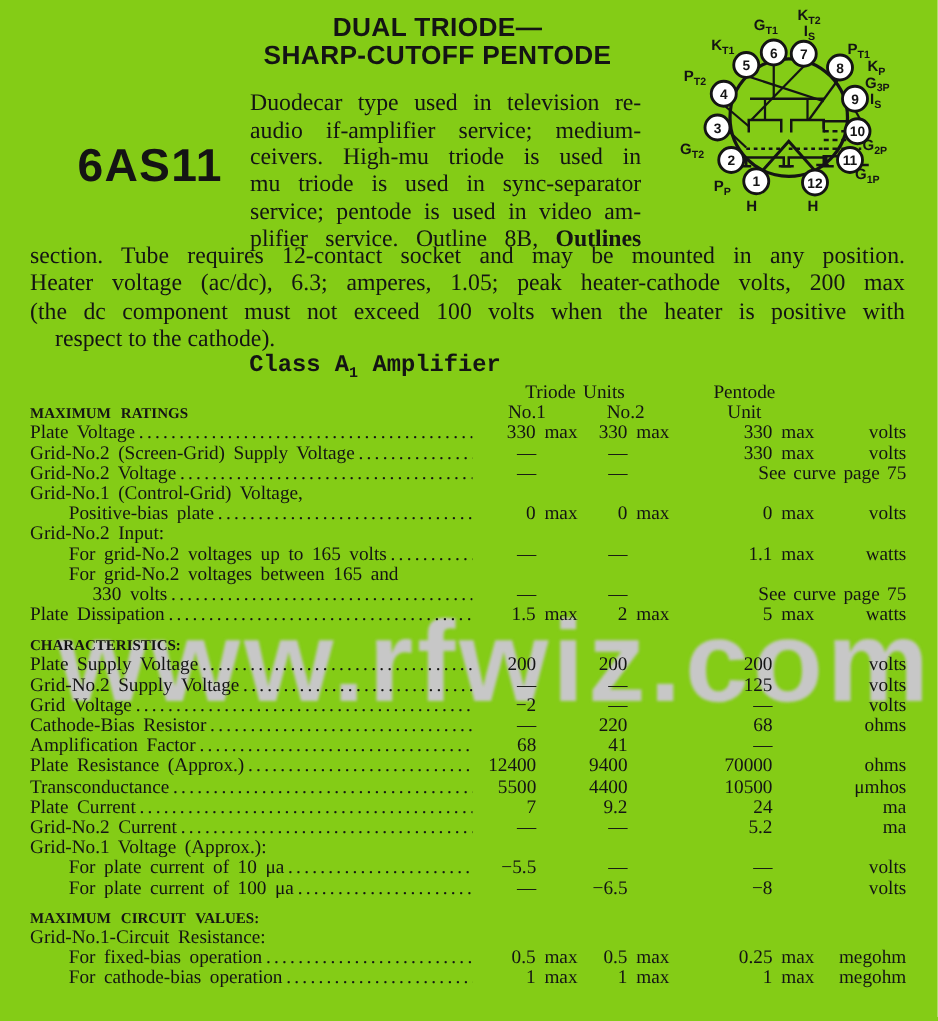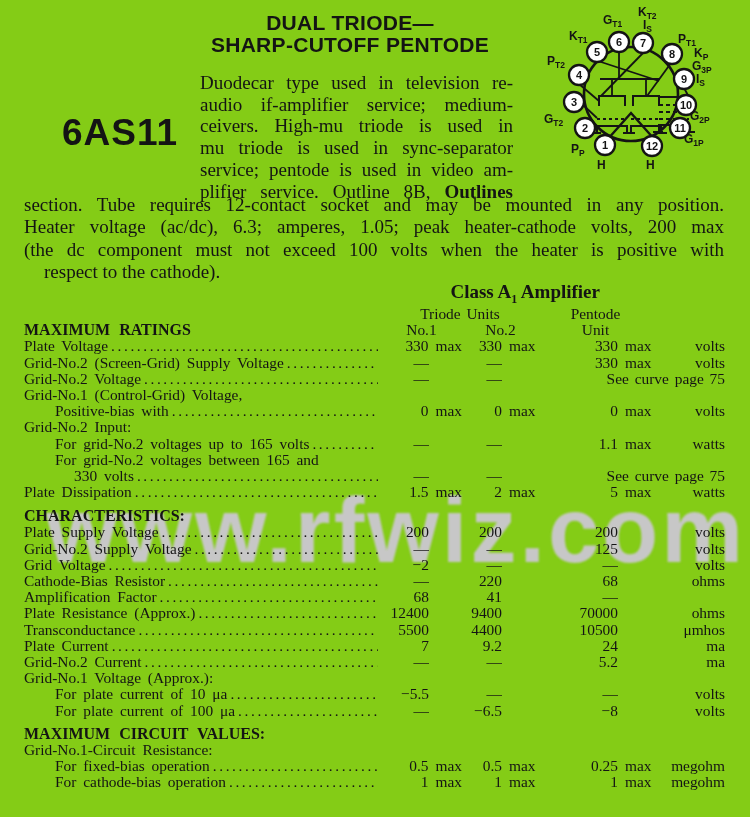--- a/index.html
+++ b/index.html
@@ -11,30 +11,30 @@
   .doc-title{position:absolute;top:12px;left:185px;width:330px;text-align:center;z-index:1;
         font-family:"Liberation Sans",sans-serif;font-weight:bold;font-size:21px;line-height:22px;letter-spacing:0.3px;}
   .tube-name{position:absolute;top:112px;left:62px;z-index:1;
         font-family:"Liberation Sans",sans-serif;font-weight:bold;font-size:37px;letter-spacing:1px;}
   .intro{position:absolute;top:72px;left:200px;width:313px;z-index:1;
         font-size:19px;line-height:21.7px;}
   .jline{text-align:justify;text-align-last:justify;white-space:normal;}
   .jleft{text-align:left;text-align-last:left;margin-left:20px;}
   .body-par{position:absolute;top:194px;left:24px;width:700px;z-index:1;
         font-size:19px;line-height:22.3px;}
-  .class-title{position:absolute;top:281px;left:0;width:600px;text-align:right;z-index:1;
-        font-family:Liberation Serif, serif;font-weight:bold;font-size:19px;}
+  .class-title{position:absolute;top:281px;left:0;width:600px;text-align:center;z-index:1;
+        font-family:Liberation Mono, monospace;font-weight:bold;font-size:19px;}
   .class-title sub{font-size:12px;}
   .diagram-wrap{position:absolute;top:3px;left:543px;z-index:1;}
   .tbl{position:absolute;top:306px;left:24px;width:701px;z-index:1;font-size:15.4px;}
   .trow{display:flex;align-items:flex-start;height:16.2px;line-height:16.2px;}
   .tlabel{white-space:nowrap;word-spacing:3px;}
   .ind1{padding-left:31px;}
   .ind2{padding-left:50px;}
-  .bold{font-weight:bold;font-size:16px;word-spacing:5px;}
+  .bold{font-weight:bold;font-size:12px;word-spacing:5px;}
   .fill{flex:1 1 auto;}
   .dots{flex:1 1 auto;overflow:hidden;white-space:nowrap;margin:0 3px;}
   .dots::after{content:"....................................................................................................";letter-spacing:2.6px;}
   .c1num{flex:0 0 48px;text-align:right;white-space:nowrap;}
   .c1suf{flex:0 0 33px;text-align:left;padding-left:0;white-space:nowrap;}
   .c1suf span,.c2suf span,.c3suf span{padding-left:7px;}
   .c2num{flex:0 0 40px;text-align:right;white-space:nowrap;}
   .c2suf{flex:0 0 37px;text-align:left;white-space:nowrap;}
   .c3num{flex:0 0 79px;text-align:right;white-space:nowrap;}
   .c3suf{flex:0 0 34px;text-align:left;white-space:nowrap;}
@@ -208,21 +208,21 @@
           <span class="c1suf"></span>
           <span class="c2num">—</span>
           <span class="c2suf"></span>
           <span class="cspan">See curve page 75</span>
         </div>
         <div class="trow">
           <span class="tlabel">Grid-No.1 (Control-Grid) Voltage,</span>
           <span class="fill"></span>
         </div>
         <div class="trow">
-          <span class="tlabel ind1">Positive-bias with</span>
+          <span class="tlabel ind1">Positive-bias plate</span>
           <span class="dots"></span>
           <span class="c1num">0</span>
           <span class="c1suf"><span>max</span></span>
           <span class="c2num">0</span>
           <span class="c2suf"><span>max</span></span>
           <span class="c3num">0</span>
           <span class="c3suf"><span>max</span></span>
           <span class="cu">volts</span>
         </div>
         <div class="trow">

